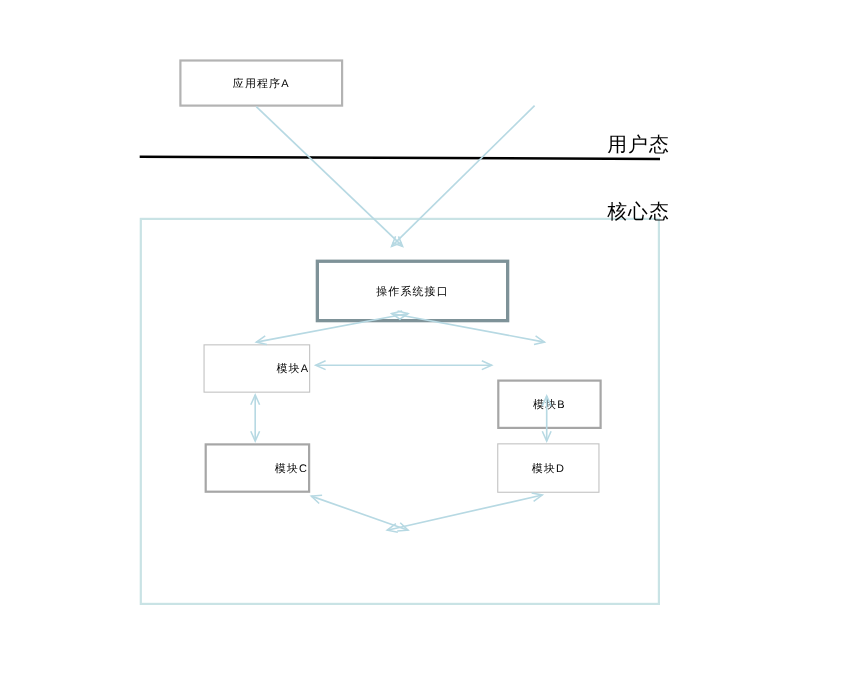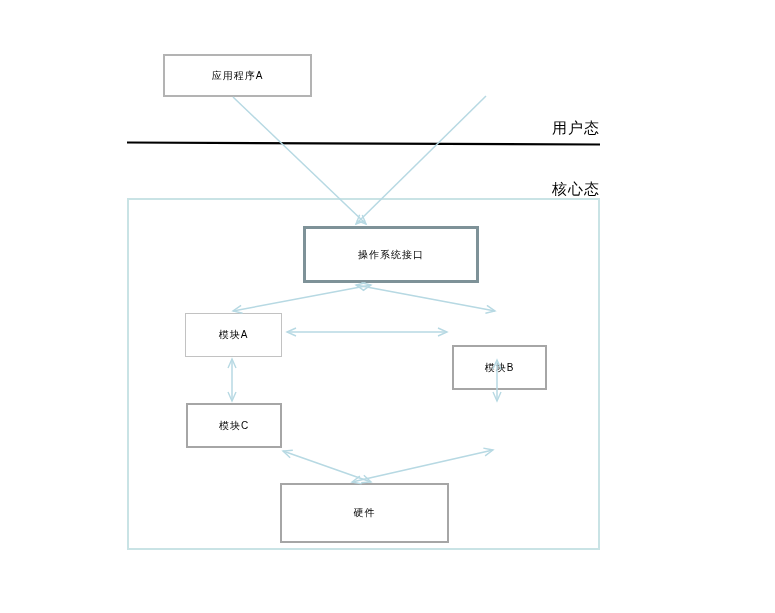--- a/index.html
+++ b/index.html
@@ -37,21 +37,21 @@
   .node-medium{border:2px solid var(--c-medium);}
   .kernel-container{
     position:absolute;
     left:127px;top:198px;width:469px;height:348px;
     border:2px solid var(--c-container);
     background:transparent;
     z-index:1;
   }
   .zone-label{
     position:absolute;
-    font-size:15px;
+    font-size:18px;
     letter-spacing:1px;
     z-index:2;
   }
   .zone-label.user{left:552px;top:119px;}
   .zone-label.kernel{left:552px;top:180px;}
   svg.edges{
     position:absolute;left:0;top:0;z-index:3;
     pointer-events:none;
   }
   .edge{stroke:var(--c-arrow);stroke-width:1.5;fill:none;}
@@ -66,40 +66,40 @@
   <div class="zone-label user">用户态</div>
   <div class="zone-label kernel">核心态</div>
 
   <div class="kernel-container"></div>
 
   <div class="node node-app" style="left:163px;top:54px;width:145px;height:39px;">
     <span>应用程序A</span>
   </div>
 
 
-  <div class="node node-os" style="left:287px;top:226px;width:170px;height:51px;margin-left:16px;">
+  <div class="node node-os" style="left:287px;top:236px;width:170px;height:51px;">
     <span>操作系统接口</span>
   </div>
 
-  <div class="node node-light" style="left:185px;top:313px;width:95px;height:42px;">
+  <div class="node node-light" style="left:185px;top:313px;width:95px;height:42px;justify-content:flex-end;">
     <span>模块A</span>
   </div>
 
   <div class="node node-medium" style="left:452px;top:313px;width:91px;height:41px;margin-top:32px;">
     <span>模块B</span>
   </div>
 
-  <div class="node node-medium" style="left:186px;top:403px;width:92px;height:41px;">
+  <div class="node node-medium" style="left:186px;top:403px;width:92px;height:41px;justify-content:flex-end;">
     <span>模块C</span>
   </div>
 
+  <div class="node node-light" style="left:452px;top:403px;width:91px;height:43px;">
+    <span>模块D</span>
+  </div>
 
-  <div class="node node-medium" style="left:280px;top:483px;width:165px;height:56px;">
-    <span>硬件</span>
-  </div>
 
   <svg class="edges" width="775" height="613" viewBox="0 0 775 613">
     <defs>
       <marker id="ah" markerWidth="14" markerHeight="14" refX="10" refY="5" orient="auto-start-reverse" markerUnits="userSpaceOnUse">
         <path d="M1,1 L10,5 L1,9"></path>
       </marker>
     </defs>
 
     <line class="divider" x1="127" y1="142.5" x2="600" y2="144.5"></line>
 

